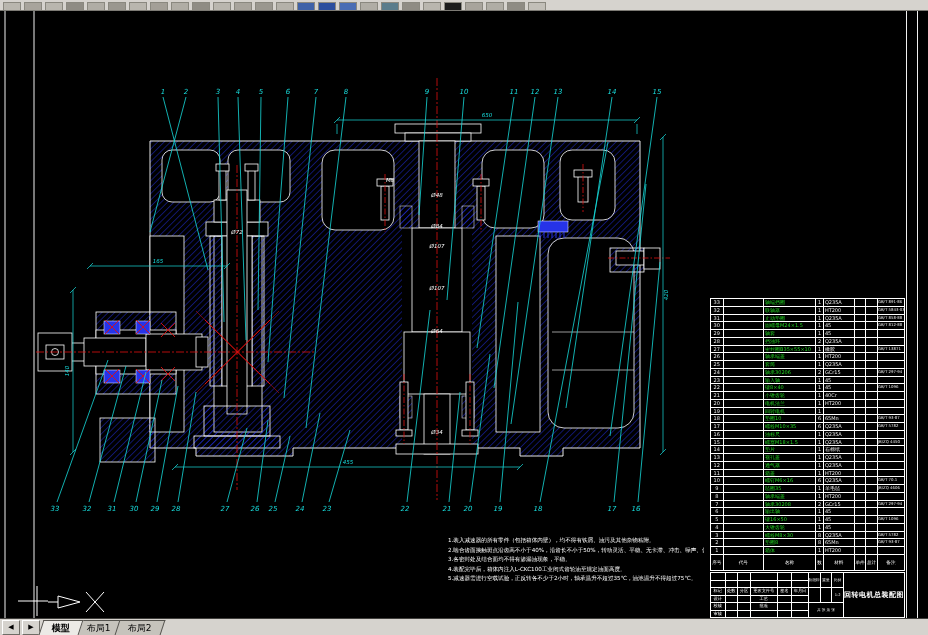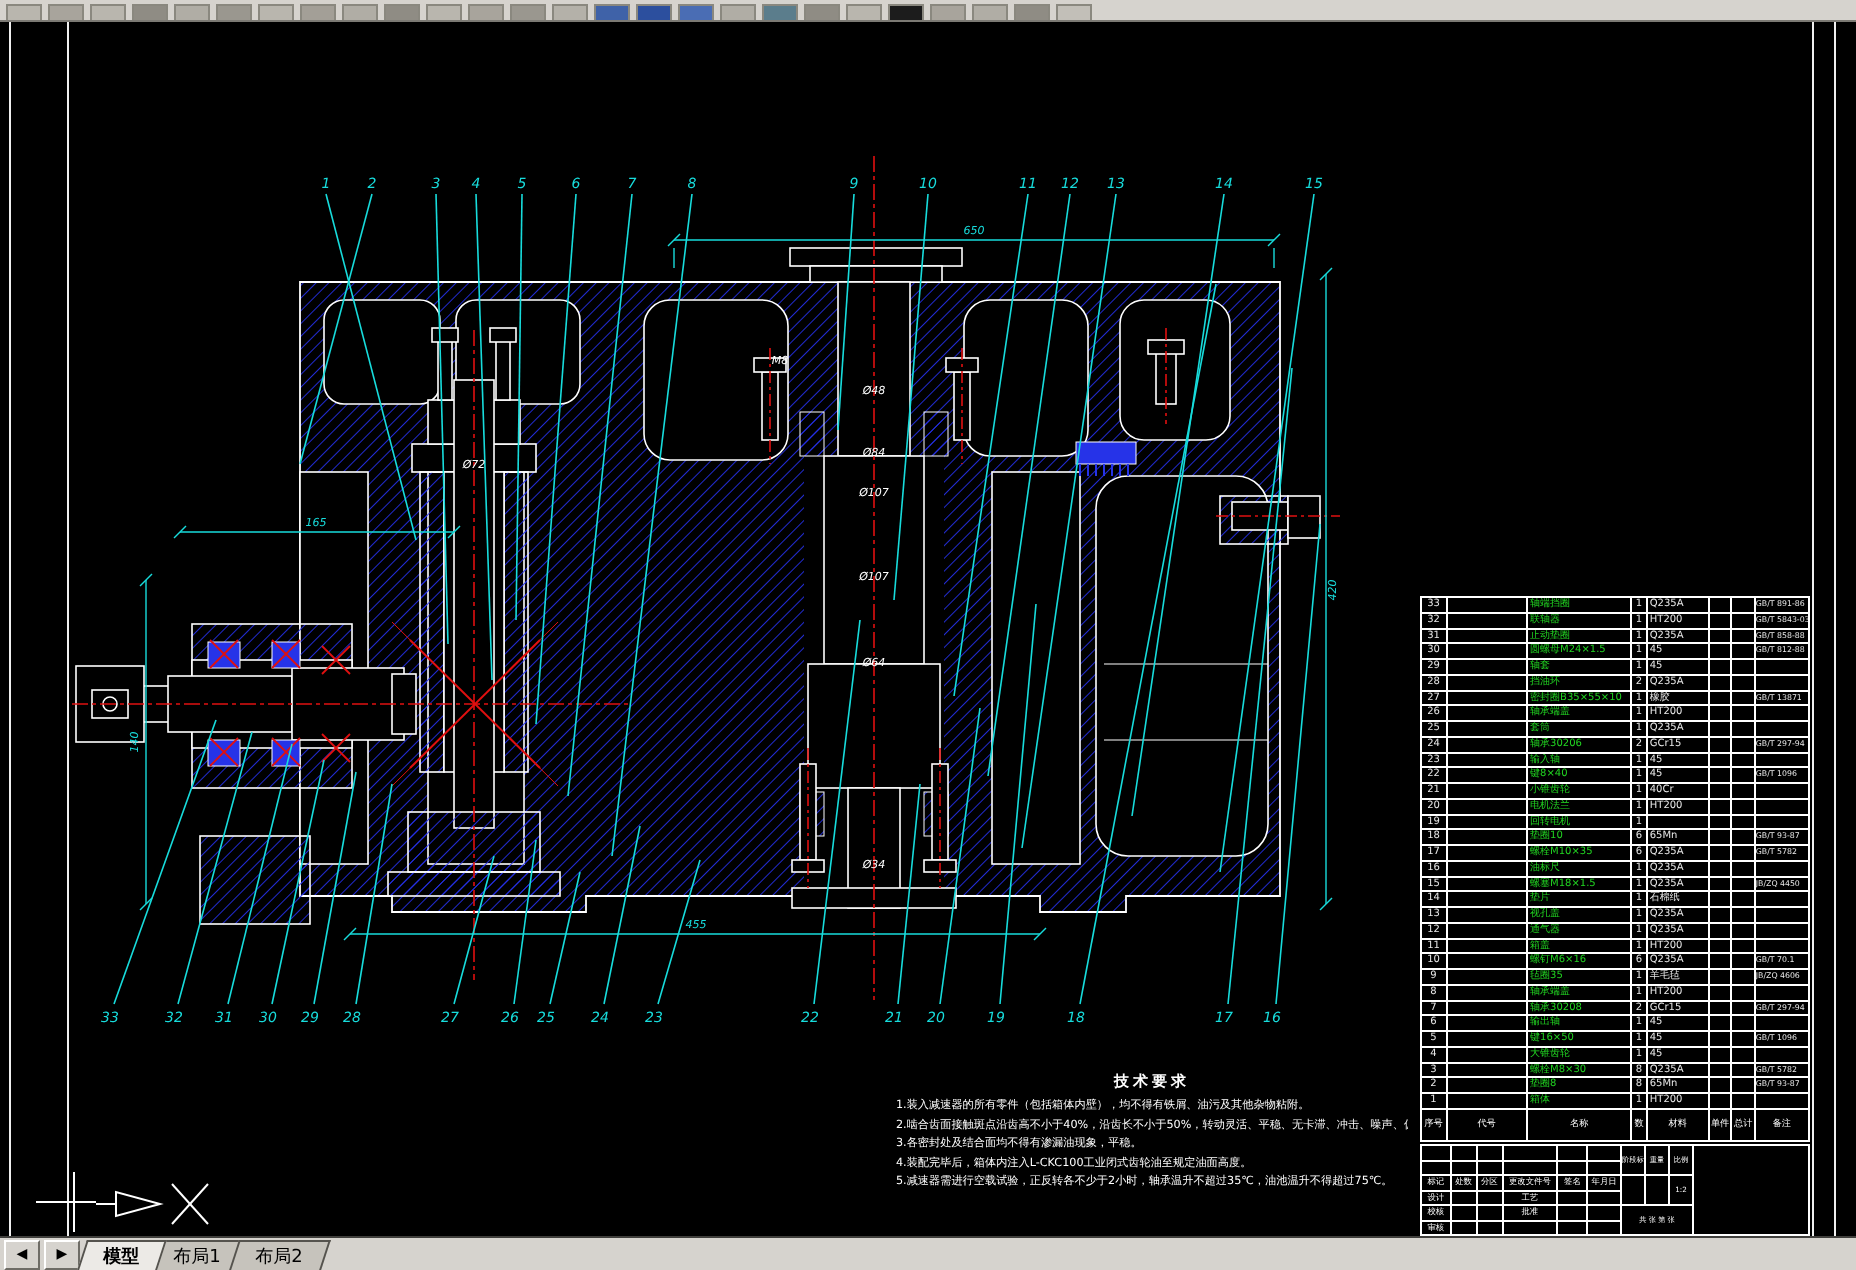--- a/index.html
+++ b/index.html
@@ -699,21 +699,20 @@
         <div class="bh" style="width: 27%;">名称</div>
         <div class="bh" style="width: 4%;">数量</div>
         <div class="bh" style="width: 16%;">材料</div>
         <div class="bh" style="width: 6%;">单件</div>
         <div class="bh" style="width: 6%;">总计</div>
         <div class="bh" style="width: 13.5%;">备注</div>
       </div>
   </div>
 
   <div class="overlay notes">
-    <div class="ntitle">技术要求</div>
     <div>
         <div class="nline">1.装入减速器的所有零件（包括箱体内壁），均不得有铁屑、油污及其他杂物粘附。</div>
         <div class="nline">2.啮合齿面接触斑点沿齿高不小于40%，沿齿长不小于50%，转动灵活、平稳、无卡滞、冲击、噪声、偏摆及异常发热现象。</div>
         <div class="nline">3.各密封处及结合面均不得有渗漏油现象，平稳。</div>
         <div class="nline">4.装配完毕后，箱体内注入L-CKC100工业闭式齿轮油至规定油面高度。</div>
         <div class="nline">5.减速器需进行空载试验，正反转各不少于2小时，轴承温升不超过35℃，油池温升不得超过75℃。</div>
       </div>
   </div>
 
   <div class="overlay titleblock">
@@ -775,20 +774,23 @@
       </div>
       <div class="tbm">
         <div></div>
           <div></div>
         <div>1:2</div>
       </div>
       <div class="tbm">
         <div class="one">共 张 第 张</div>
       </div>
     </div>
+    <div class="tb-right">
+      <div class="tb-title">回转电机总装配图</div>
+    </div>
   </div>
 
   <div class="tabbar">
     <div class="navwrap">
         <div class="navbtn">◀</div>
         <div class="navbtn">▶</div>
       </div>
     <div class="tabstrip">
         <div class="tab active">
           <span class="tl">模型</span>

